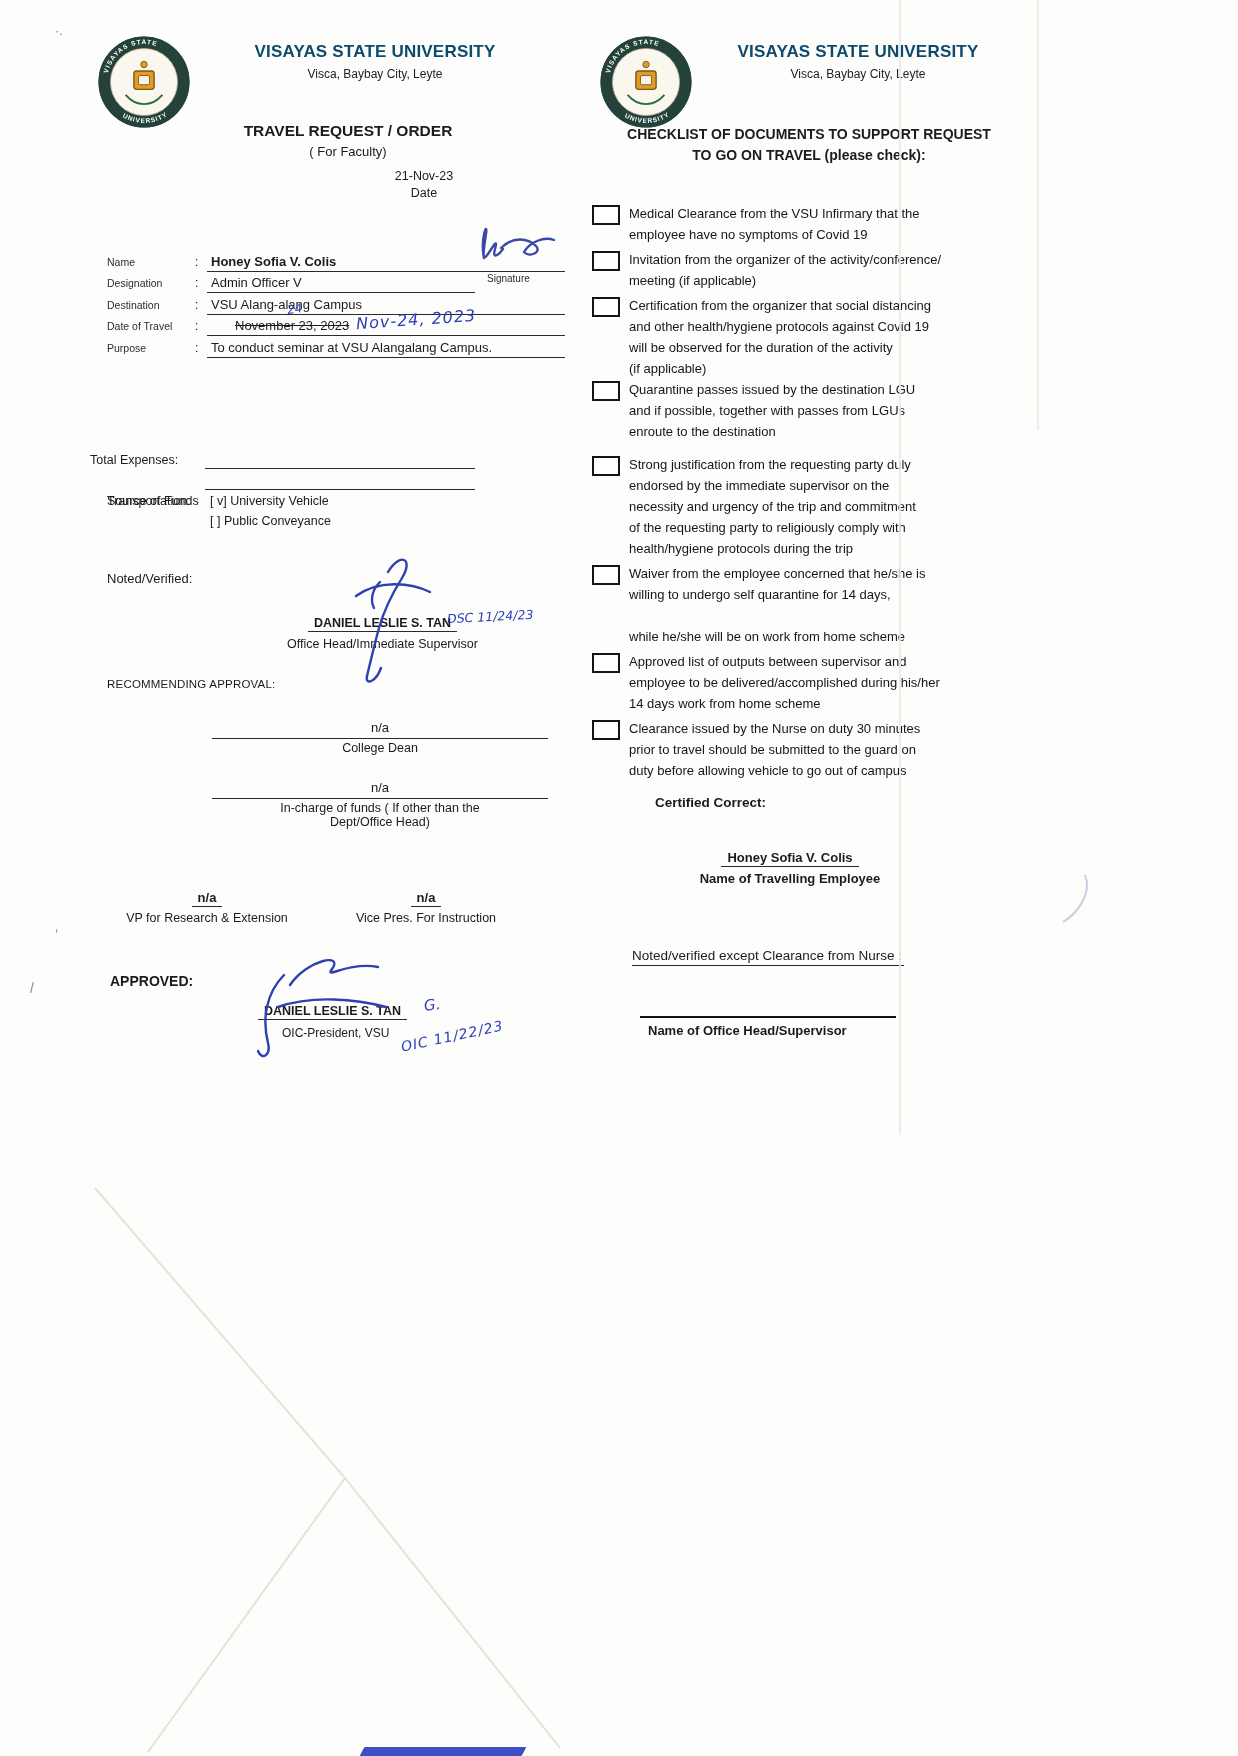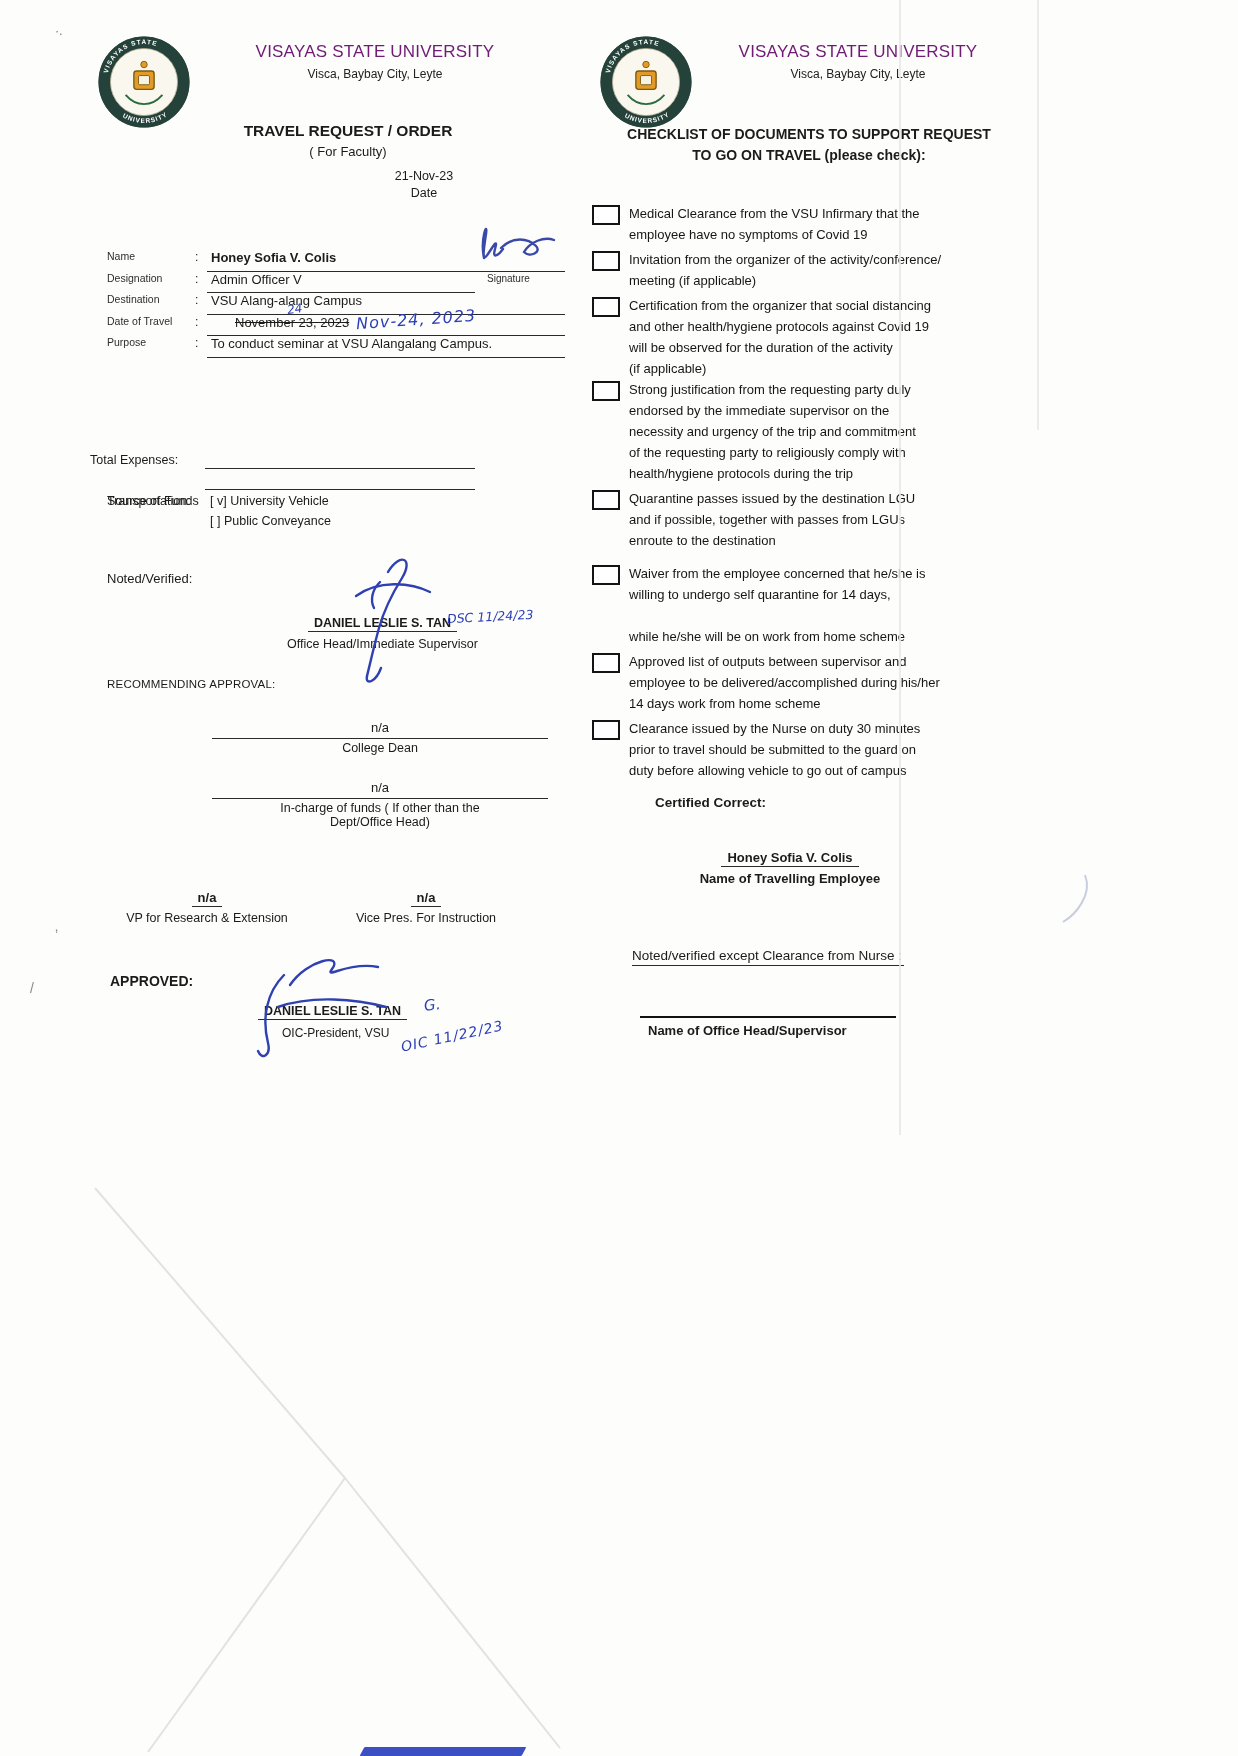--- a/index.html
+++ b/index.html
@@ -7,31 +7,31 @@
   .page {
     position:relative; width:1238px; height:1756px; margin:0 auto;
     background:#fdfdfc; overflow:hidden;
     font-family:"Liberation Sans", sans-serif; color:#1b1b1b;
   }
   .abs { position:absolute; }
   .center { text-align:center; }
 
   
   .seal { position:absolute; width:92px; height:92px; }
-  .uni-title { font-size:17px; font-weight:normal; color:#701a75; letter-spacing:.2px; }
+  .uni-title { font-size:17px; font-weight:bold; color:#0c4a6e; letter-spacing:.2px; }
   .uni-addr  { font-size:12px; margin-top:5px; color:#222; }
   .form-head { font-size:15.5px; font-weight:bold; }
   .form-sub  { font-size:13px; margin-top:4px; }
   .date-val  { font-size:12.5px; }
   .date-lab  { font-size:12.5px; margin-top:3px; }
   .chk-title { font-size:14px; font-weight:bold; line-height:21px; }
 
   
   .fields { position:absolute; left:107px; top:250px; width:458px; }
-  .frow   { display:flex; height:21.6px; }
+  .frow   { display:flex; align-items:flex-end; height:21.6px; }
   .flabel { width:88px; font-size:10.5px; color:#2d2d2d; padding-bottom:4px; }
   .fcolon { width:12px; font-size:12px; padding-bottom:3px; }
   .fvalue { flex:1; font-size:13px; border-bottom:1.4px solid #2a2a2a; padding:0 0 2px 4px; white-space:nowrap; }
   .bold   { font-weight:bold; }
   .struck { text-decoration:line-through;margin-left:24px; }
   .sig-space { margin-right:90px; }
 
   .plain  { font-size:12.5px; }
   .small-label { font-size:10px; color:#2d2d2d; }
   .uline  { border-bottom:1.4px solid #2a2a2a; padding:0 6px 1px 6px; }
@@ -237,33 +237,33 @@
       <div class="ctext">Invitation from the organizer of the activity/conference/
 meeting (if applicable)</div>
     </div>
     <div class="checkitem mb16">
       <div class="cbox"></div>
       <div class="ctext">Certification from the organizer that social distancing
 and other health/hygiene protocols against Covid 19
 will be observed for the duration of the activity
 (if applicable)</div>
     </div>
+    <div class="checkitem mb12">
+      <div class="cbox"></div>
+      <div class="ctext">Quarantine passes issued by the destination LGU
+and if possible, together with passes from LGUs
+enroute to the destination</div>
+    </div>
     <div class="checkitem">
       <div class="cbox"></div>
       <div class="ctext">Strong justification from the requesting party duly
 endorsed by the immediate supervisor on the
 necessity and urgency of the trip and commitment
 of the requesting party to religiously comply with
 health/hygiene protocols during the trip</div>
-    </div>
-    <div class="checkitem mb12">
-      <div class="cbox"></div>
-      <div class="ctext">Quarantine passes issued by the destination LGU
-and if possible, together with passes from LGUs
-enroute to the destination</div>
     </div>
     <div class="checkitem">
       <div class="cbox"></div>
       <div class="ctext">Waiver from the employee concerned that he/she is
 willing to undergo self quarantine for 14 days,
 
 while he/she will be on work from home scheme</div>
     </div>
     <div class="checkitem">
       <div class="cbox"></div>

